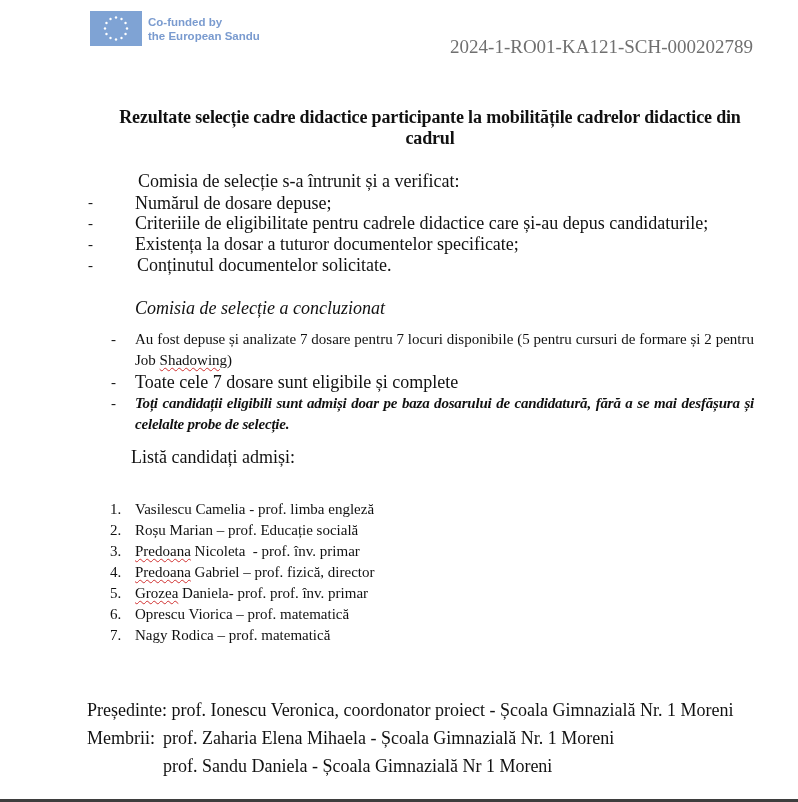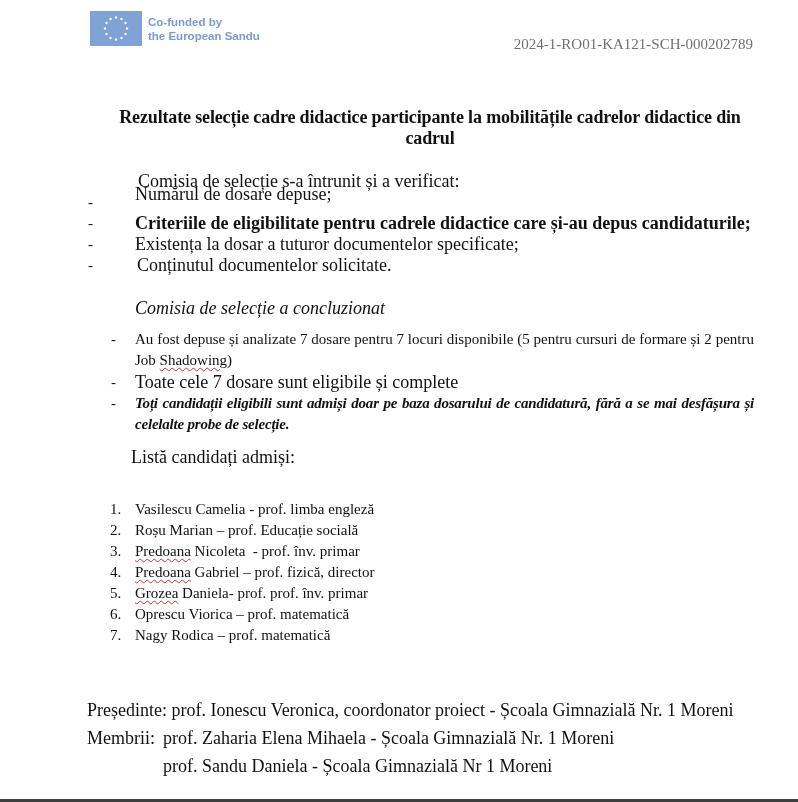--- a/index.html
+++ b/index.html
@@ -42,21 +42,21 @@
       font-family: "Liberation Sans", sans-serif;
       font-weight: bold;
       color: #7a9bcf;
       font-size: 11.5px;
       line-height: 14px;
     }
     .project-code {
       position: absolute;
       right: 45px;
       top: 36px;
-      font-size: 15px;
+      font-size: 19px;
       color: #707070;
     }
     
     .doc-title {
       position: absolute;
       left: 100px;
       width: 660px;
       top: 107px;
       text-align: center;
       font-weight: bold;
@@ -139,24 +139,24 @@
 
   <div class="project-code">2024-1-RO01-KA121-SCH-000202789</div>
 
   <div class="doc-title">
     <div>Rezultate selecție cadre didactice participante la mobilitățile cadrelor didactice din cadrul</div>
   </div>
 
   <div class="txt" style="left:138px; top:171px;">Comisia de selecție s-a întrunit și a verificat:</div>
 
   <div class="dash" style="left:88px; top:192px;">-</div>
-  <div class="txt" style="left:135px; top:184px;">Numărul de dosare depuse;</div>
+  <div class="txt" style="left:135px; top:193px;">Numărul de dosare depuse;</div>
 
   <div class="dash" style="left:88px; top:213px;">-</div>
-  <div class="txt" style="left:135px; top:213px;font-weight:bold;">Criteriile de eligibilitate pentru cadrele didactice care și-au depus candidaturile;</div>
+  <div class="txt" style="left:135px; top:213px;">Criteriile de eligibilitate pentru cadrele didactice care și-au depus candidaturile;</div>
 
   <div class="dash" style="left:88px; top:234px;">-</div>
   <div class="txt" style="left:135px; top:234px;">Existența la dosar a tuturor documentelor specificate;</div>
 
   <div class="dash" style="left:88px; top:255px;">-</div>
   <div class="txt" style="left:137px; top:255px;">Conținutul documentelor solicitate.</div>
 
   <div class="txt italic" style="left:135px; top:298px;">Comisia de selecție a concluzionat</div>
 
   <div class="dash" style="left:111px; top:329px;">-</div>

